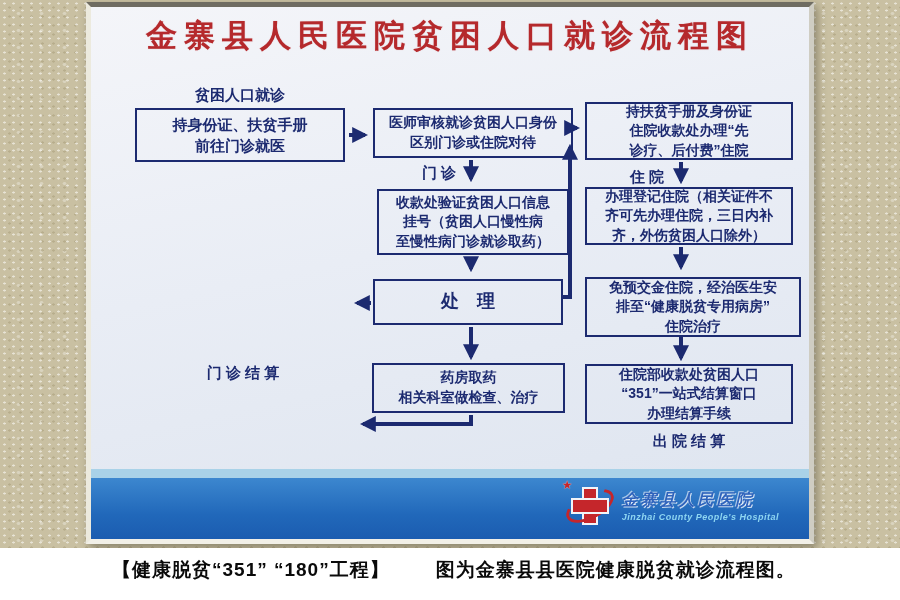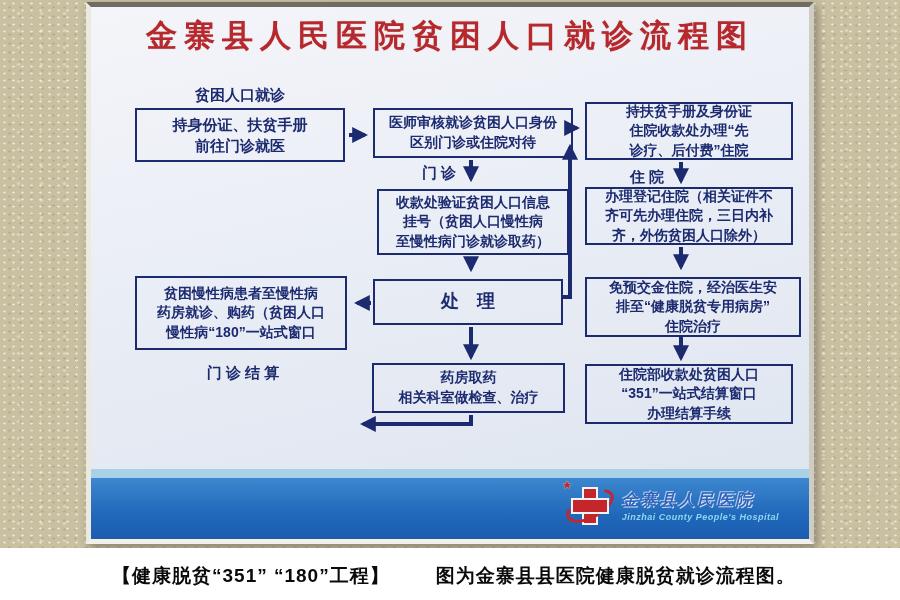--- a/index.html
+++ b/index.html
@@ -93,55 +93,53 @@
     color:#2f63bc;
     text-shadow:1px 1px 0 rgba(255,255,255,.75), -1px -1px 0 rgba(255,255,255,.6);
   }
   .logo-en{
     margin-top:1px; font-size:9px; font-weight:bold; font-style:italic;
     color:#8ed6f2; letter-spacing:.5px;
   }
 
   
   .caption{
-    height:52px; background:#ffffff; padding:15px 0 0 112px;
+    height:52px; background:#ffffff; padding:9px 0 0 112px;
     font-size:19px; font-weight:bold; color:#0a0a0a; letter-spacing:1px;
   }
   .cap-desc{ margin-left:46px; }
 </style>
 </head>
 <body>
 
 <div class="photo">
   <div class="board">
     <div class="board-inner">
 
       <div class="title">金寨县人民医院贫困人口就诊流程图</div>
 
       <div class="stage s-entry">贫困人口就诊</div>
       <div class="stage s-outp">门 诊</div>
       <div class="stage s-inp">住 院</div>
       <div class="stage s-osett">门 诊 结 算</div>
+      <div class="stage s-dsett">出 院 结 算</div>
 
       <div class="fbox b-l1">持身份证、扶贫手册
 前往门诊就医</div>
       <div class="fbox b-m1">医师审核就诊贫困人口身份
 区别门诊或住院对待</div>
       <div class="fbox b-r1">持扶贫手册及身份证
 住院收款处办理“先
 诊疗、后付费”住院</div>
       <div class="fbox b-m2">收款处验证贫困人口信息
 挂号（贫困人口慢性病
 至慢性病门诊就诊取药）</div>
       <div class="fbox b-r2">办理登记住院（相关证件不
 齐可先办理住院，三日内补
 齐，外伤贫困人口除外）</div>
-      <div class="fbox b-l2">贫困慢性病患者至慢性病
-药房就诊、购药（贫困人口
-慢性病“180”一站式窗口</div>
       <div class="fbox b-m3">处　理</div>
       <div class="fbox b-r3">免预交金住院，经治医生安
 排至“健康脱贫专用病房”
 住院治疗</div>
       <div class="fbox b-m4">药房取药
 相关科室做检查、治疗</div>
       <div class="fbox b-r4">住院部收款处贫困人口
 “351”一站式结算窗口
 办理结算手续</div>
 

